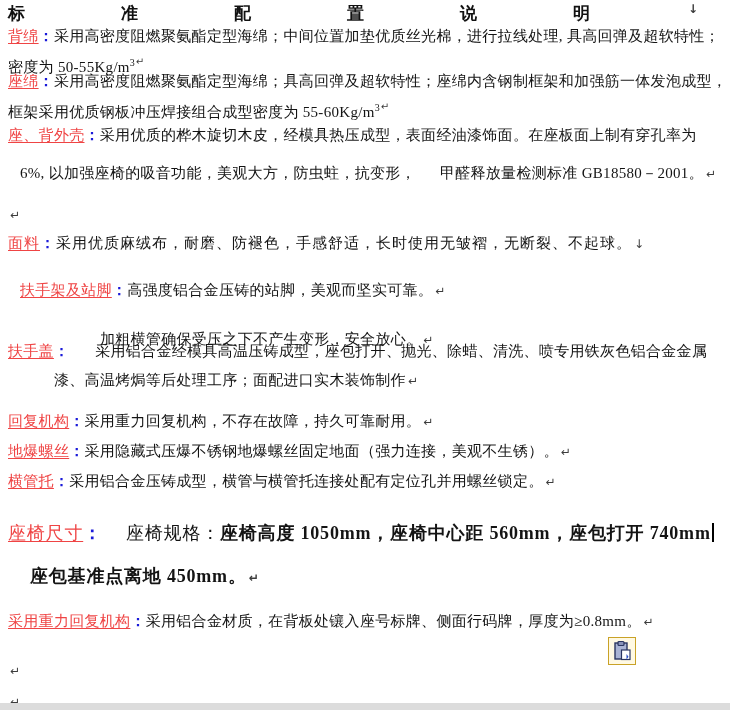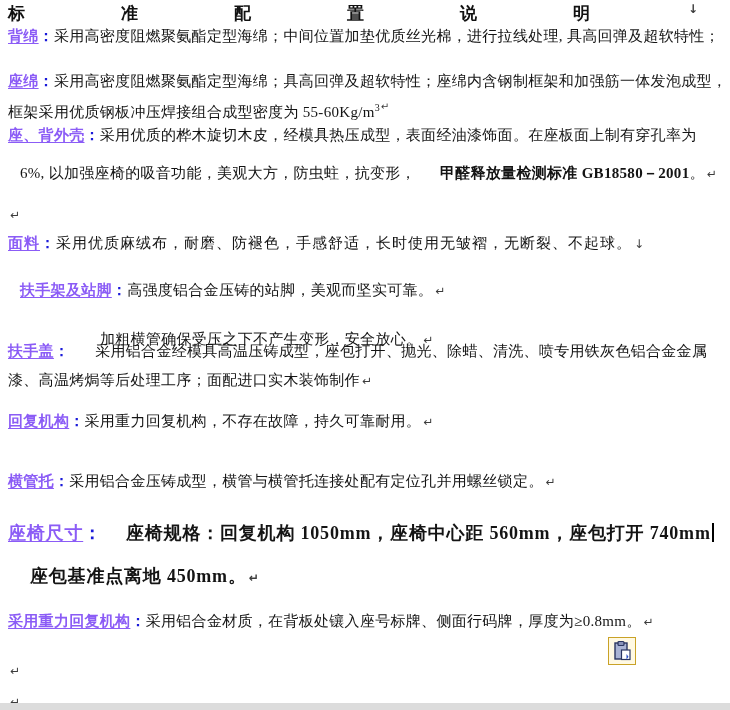--- a/index.html
+++ b/index.html
@@ -6,23 +6,23 @@
   .page{
     position:relative;width:730px;height:710px;background:#ffffff;overflow:hidden;
     font-family:"Liberation Serif","DejaVu Serif",serif;color:#141414;
   }
   .title-row{
     position:absolute;top:2px;left:8px;width:690px;
     display:flex;justify-content:space-between;align-items:flex-start;
     font-size:17px;font-weight:700;color:#111;
   }
   .ln{position:absolute;left:8px;white-space:nowrap;font-size:15px;letter-spacing:.3px;line-height:20px;}
-  .h{color:#8b5cf6;font-weight:700;text-decoration:underline;text-underline-offset:2px;}
+  .h{color:#ef4444;font-weight:400;text-decoration:underline;text-underline-offset:2px;}
   .hc{color:#1a1ad9;font-weight:700;}
-  .b{font-weight:700;padding-left:24px;}
+  .b{font-weight:400;padding-left:24px;}
   .mk{color:#3c3c3c;font-family:"DejaVu Sans",sans-serif;font-size:12px;margin-left:2px;}
   .supmk{position:relative;top:-7px;font-size:10px;margin-left:1px;}
   sup{font-size:10px;letter-spacing:0;}
   .big{font-size:18px;font-weight:700;letter-spacing:.8px;line-height:24px;}
   .caret{display:inline-block;width:2px;height:19px;background:#000;vertical-align:-3px;margin-left:1px;}
   .gap{display:inline-block;width:26px;}
   .paste-btn{
     position:absolute;left:608px;top:637px;width:28px;height:28px;
     background:#fff9e3;border:1px solid #c9a227;box-sizing:border-box;
     display:flex;align-items:center;justify-content:center;cursor:pointer;
@@ -39,20 +39,23 @@
     <span>准</span>
     <span>配</span>
     <span>置</span>
     <span>说</span>
     <span>明</span>
     <span class="mk">↓</span>
   </div>
 
   <div class="ln" style="top:26px;">
     <span class="h">背绵</span><span class="hc">：</span><span>采用高密度阻燃聚氨酯定型海绵；中间位置加垫优质丝光棉，进行拉线处理, 具高回弹及超软特性；</span>
+  </div>
+  <div class="ln" style="top:53px;">
+    <span>密度为 50-55Kg/m</span><sup>3</sup><span class="mk supmk">↵</span>
   </div>
 
   <div class="ln" style="top:71px;">
     <span class="h">座绵</span><span class="hc">：</span><span>采用高密度阻燃聚氨酯定型海绵；具高回弹及超软特性；座绵内含钢制框架和加强筋一体发泡成型，</span>
   </div>
   <div class="ln" style="top:98px;">
     <span>框架采用优质钢板冲压焊接组合成型密度为 55-60Kg/m</span><sup>3</sup><span class="mk supmk">↵</span>
   </div>
 
   <div class="ln" style="top:125px;">
@@ -73,35 +76,38 @@
   <div class="ln" style="top:233px;letter-spacing:1px;">
     <span class="h">面料</span><span class="hc">：</span><span>采用优质麻绒布，耐磨、防褪色，手感舒适，长时使用无皱褶，无断裂、不起球。</span><span class="mk">↓</span>
   </div>
   <div class="ln" style="top:329px;left:100px;">
     <span>加粗横管确保受压之下不产生变形，安全放心。</span><span class="mk">↵</span>
   </div>
 
   <div class="ln" style="top:341px;">
     <span class="h">扶手盖</span><span class="hc">：</span><span class="gap"></span><span>采用铝合金经模具高温压铸成型，座包打开、抛光、除蜡、清洗、喷专用铁灰色铝合金金属</span>
   </div>
-  <div class="ln" style="top:370px;">
+  <div class="ln" style="top:370px;margin-left:46px;">
     <span>漆、高温烤焗等后处理工序；面配进口实木装饰制作</span><span class="mk">↵</span>
   </div>
 
   <div class="ln" style="top:411px;">
     <span class="h">回复机构</span><span class="hc">：</span><span>采用重力回复机构，不存在故障，持久可靠耐用。</span><span class="mk">↵</span>
   </div>
 
+  <div class="ln" style="top:441px;">
+    <span class="h">地爆螺丝</span><span class="hc">：</span><span>采用隐藏式压爆不锈钢地爆螺丝固定地面（强力连接，美观不生锈）。</span><span class="mk">↵</span>
+  </div>
 
   <div class="ln" style="top:471px;">
     <span class="h">横管托</span><span class="hc">：</span><span>采用铝合金压铸成型，横管与横管托连接处配有定位孔并用螺丝锁定。</span><span class="mk">↵</span>
   </div>
 
   <div class="ln big" style="top:521px;">
-    <span class="h">座椅尺寸</span><span class="hc">：</span><span class="b">座椅规格：</span><span>回复机构 1050mm，座椅中心距 560mm，座包打开 740mm</span><span class="caret"></span>
+    <span class="h">座椅尺寸</span><span class="hc">：</span><span class="b">座椅规格：</span><span>座椅高度 1050mm，座椅中心距 560mm，座包打开 740mm</span><span class="caret"></span>
   </div>
   <div class="ln big" style="top:564px;left:30px;">
     <span>座包基准点离地 450mm。</span><span class="mk">↵</span>
   </div>
 
   <div class="ln" style="top:611px;">
     <span class="h">采用重力回复机构</span><span class="hc">：</span><span>采用铝合金材质，在背板处镶入座号标牌、侧面行码牌，厚度为≥0.8mm。</span><span class="mk">↵</span>
   </div>
 
   <div class="paste-btn">

